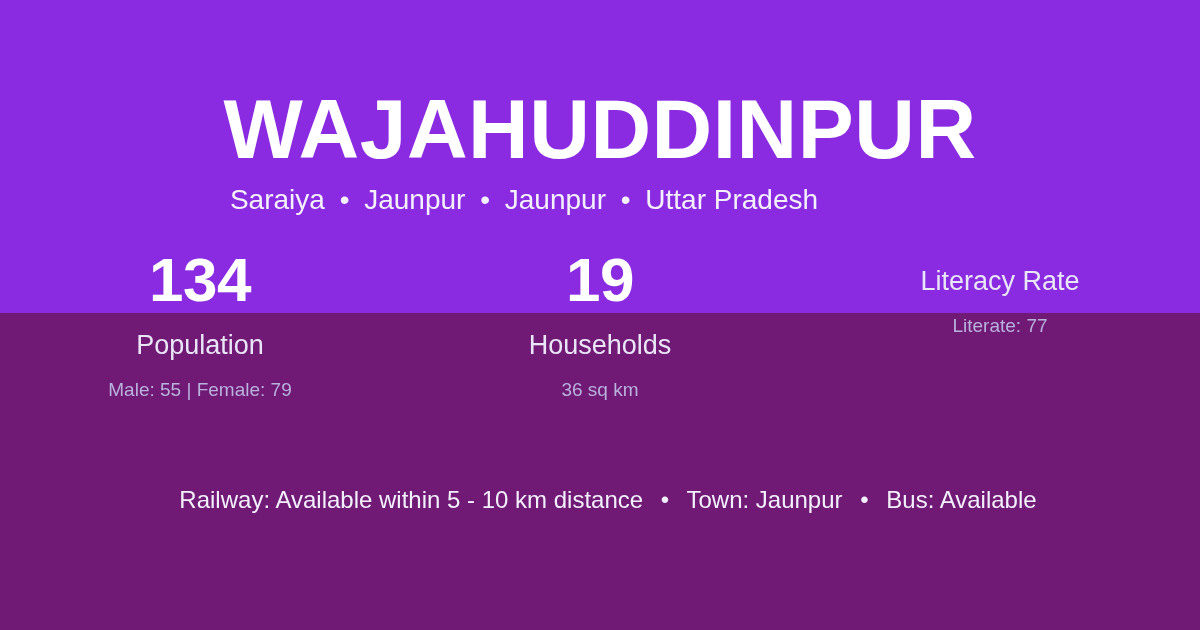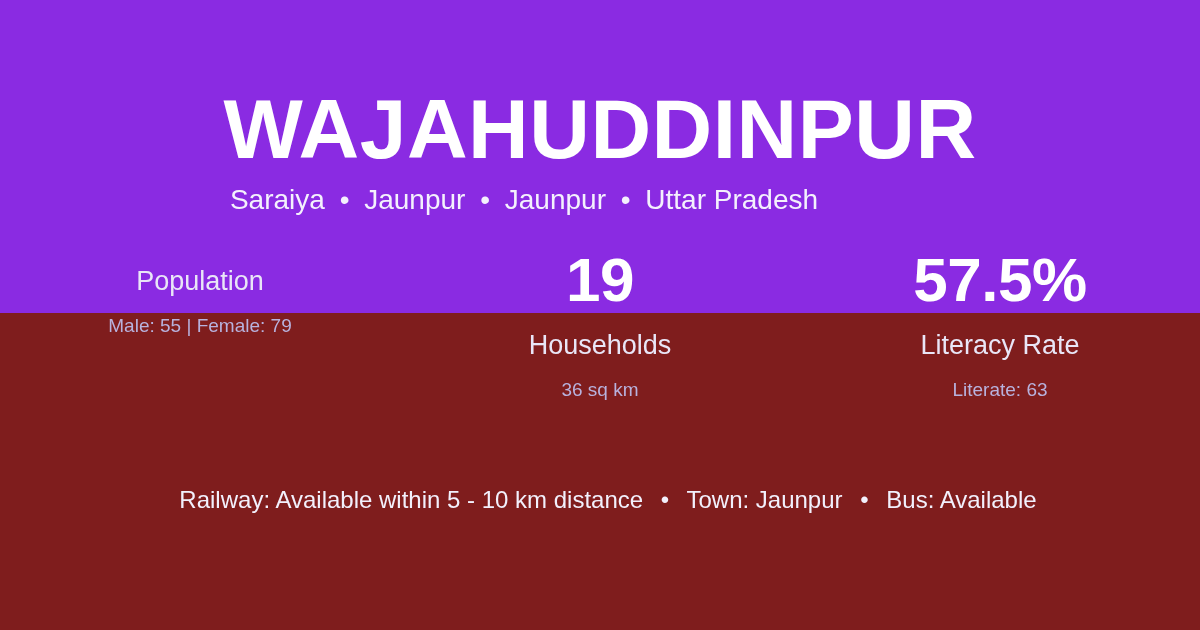--- a/index.html
+++ b/index.html
@@ -10,21 +10,21 @@
     width: 1200px;
     height: 630px;
     overflow: hidden;
     font-family: "Liberation Sans", sans-serif;
     background: #1a0bb5;
   }
   .card {
     position: relative;
     width: 1200px;
     height: 630px;
-    background: #7f1d1d;
+    background: #701a75;
   }
 
   
   .hero-band {
     position: absolute;
     left: 0;
     top: 0;
     width: 1200px;
     height: 313px;
     background: #8a2be2;
@@ -143,34 +143,34 @@
     <span>Jaunpur</span>
     <span class="sep">•</span>
     <span>Jaunpur</span>
     <span class="sep">•</span>
     <span>Uttar Pradesh</span>
   </div>
 
   <div class="stats-row">
 
     <div class="stat-col">
+      <div class="stat-value">134</div>
       <div class="stat-label">Population</div>
       <div class="stat-detail">Male: 55 | Female: 79</div>
     </div>
 
     <div class="stat-col">
       <div class="stat-value">19</div>
       <div class="stat-label">Households</div>
       <div class="stat-detail">36 sq km</div>
     </div>
 
     <div class="stat-col">
-      <div class="stat-value">57.5%</div>
       <div class="stat-label">Literacy Rate</div>
-      <div class="stat-detail">Literate: 63</div>
+      <div class="stat-detail">Literate: 77</div>
     </div>
 
   </div>
 
   <div class="infra-line">
     <span>Railway: Available within 5 - 10 km distance</span>
     <span class="infra-sep">•</span>
     <span>Town: Jaunpur</span>
     <span class="infra-sep">•</span>
     <span>Bus: Available</span>

